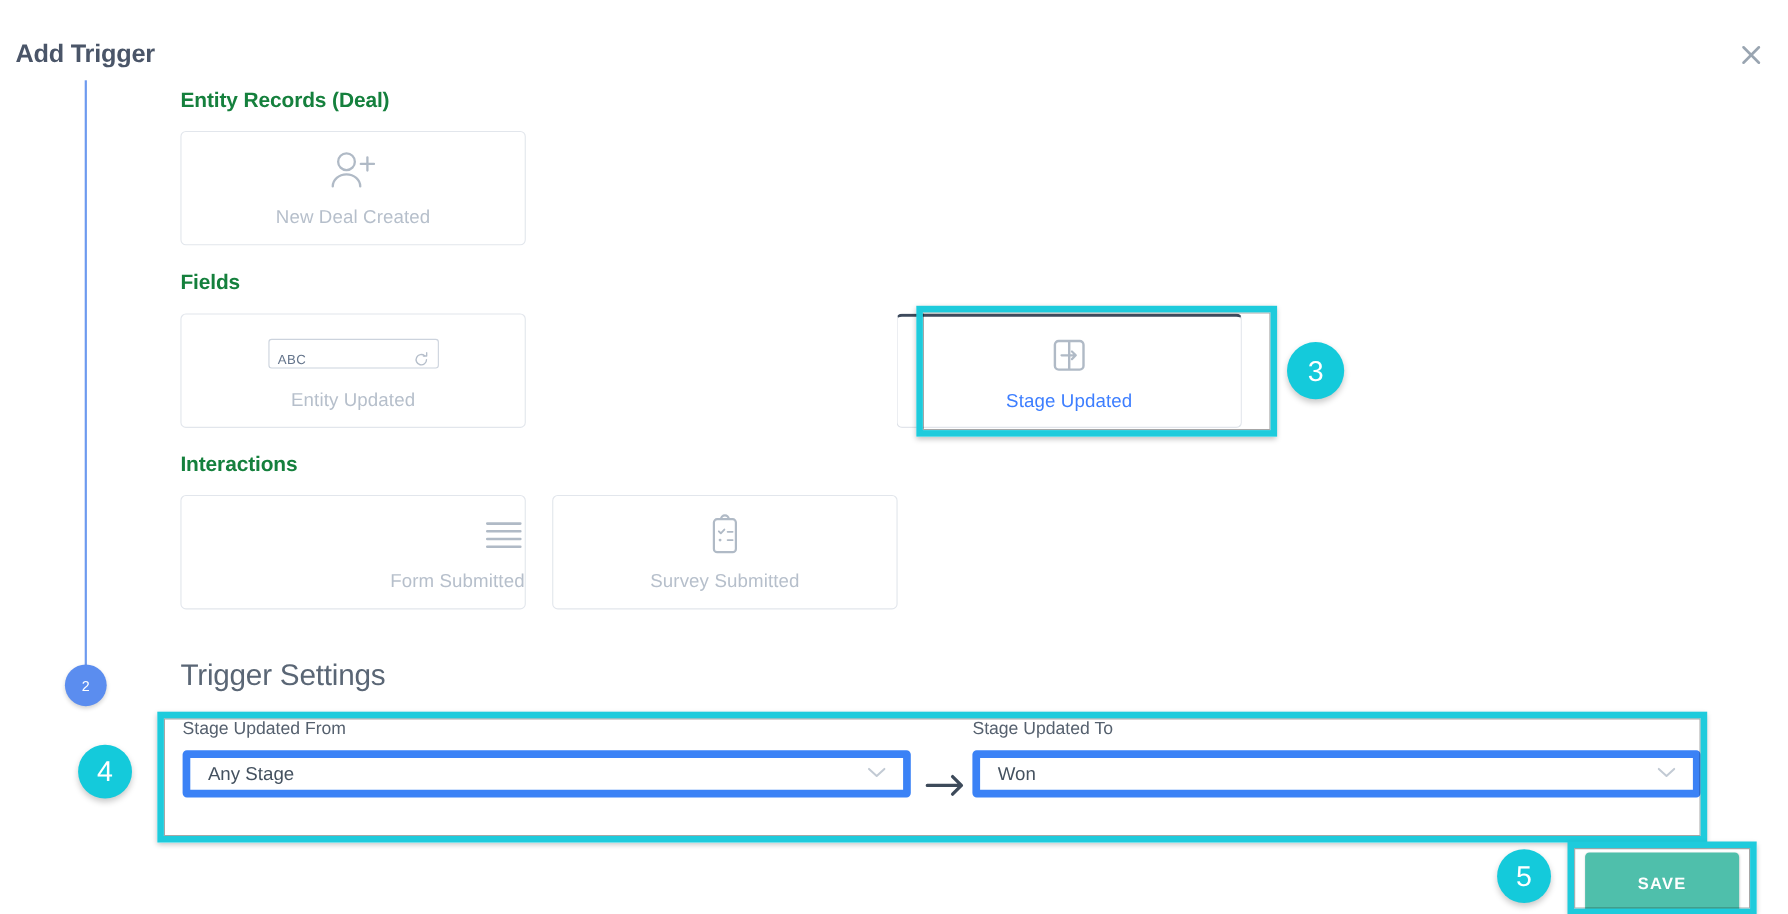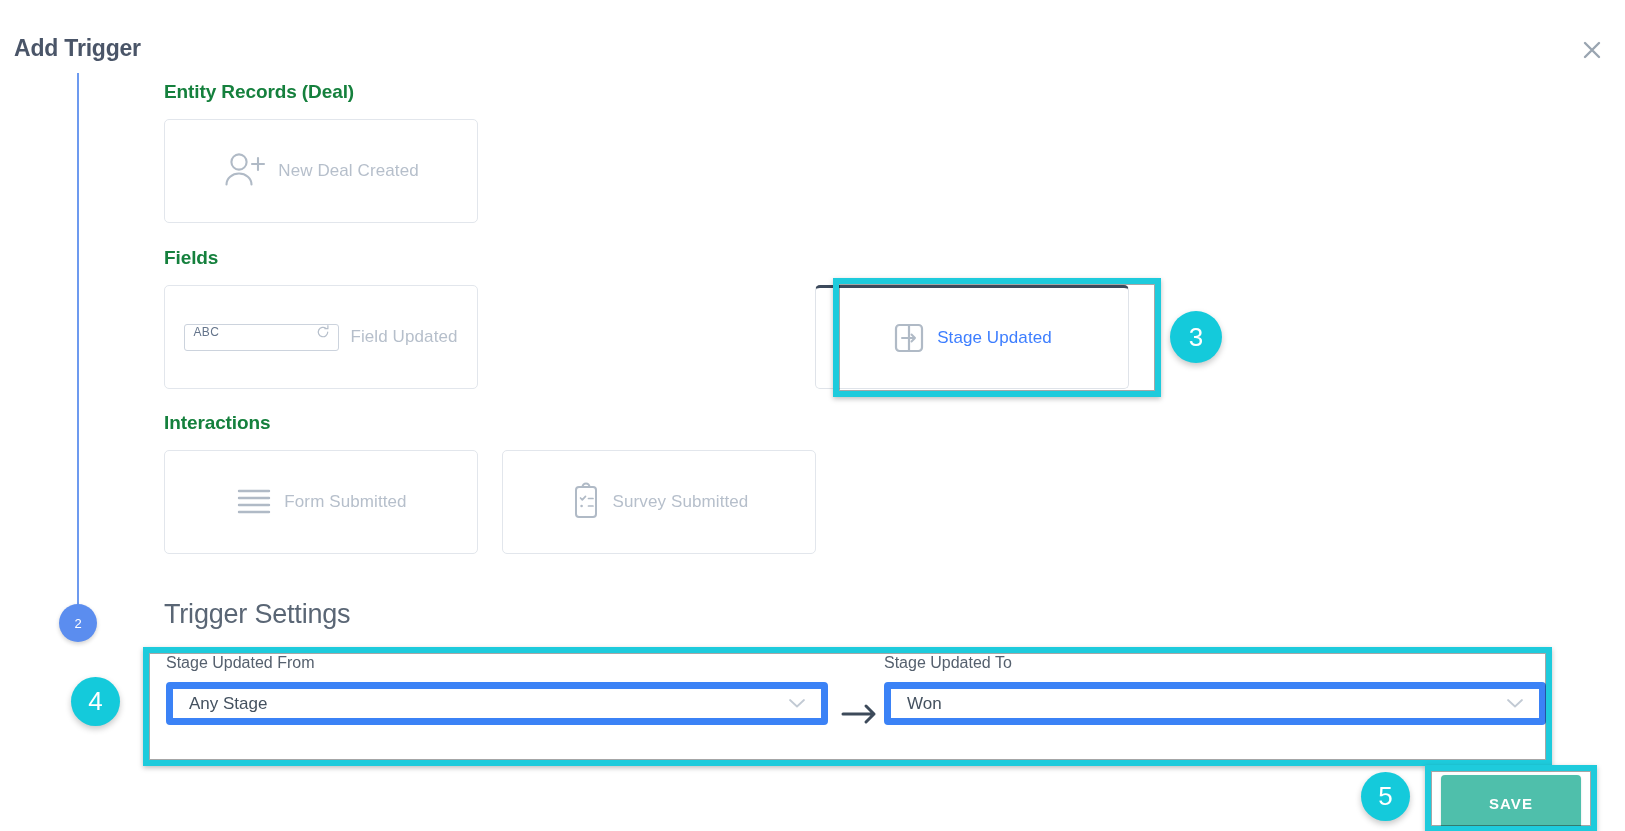--- a/index.html
+++ b/index.html
@@ -45,43 +45,43 @@
   .sec-entity { position: absolute; left: 164px; top: 54px; }
   .sec-fields { position: absolute; left: 164px; top: 220px; }
   .sec-interactions { position: absolute; left: 164px; top: 385px; }
 
   
   .card {
     position: absolute;
     width: 314px; height: 104px;
     border: 1px solid #e2e6ec; border-radius: 5px;
     background: #ffffff;
-    display: flex; flex-direction: row;
+    display: flex; flex-direction: column;
     align-items: center; justify-content: center;
     gap: 11px; cursor: pointer;
   }
   .card .card-label {
     font-size: 17px; color: #b6bfcb; letter-spacing: .1px;
   }
   .card .card-icon { height: 42px; display:flex; align-items:center; justify-content:center; }
 
   .card.selected { border: 1px solid #dfe3e9; border-top: 3px solid #3d4a5c; }
   .card.selected .card-label { color: #3d7eff; }
 
   .c-new-deal    { left: 164px; top: 92px; }
   .c-field-upd   { left: 164px; top: 258px; }
   .c-on-date     { left: 502px; top: 258px; }
   .c-stage-upd   { left: 815px; top: 258px; }
-  .c-form-sub    { left: 164px; top: 423px; }
+  .c-form-sub    { left: 164px; top: 423px; align-items: flex-end; }
   .c-survey-sub  { left: 502px; top: 423px; }
 
   
   .abc-field {
     width: 155px; height: 27px; border: 1px solid #ccd3dd; border-radius: 3px;
-    display: flex; align-items: flex-start; justify-content: space-between;
+    display: flex; align-items: flex-end; justify-content: space-between;
     padding: 0 8px; background: #fff;
   }
   .abc-field .abc-text { font-size: 12px; color: #64748b; letter-spacing: .4px; }
 
   
   .settings-heading {
     position: absolute; left: 164px; top: 572px;
     font-size: 27px; color: #5a6675; font-weight: normal; letter-spacing: -0.2px;
   }
   .settings-panel {
@@ -175,21 +175,21 @@
   <div class="card c-field-upd">
     <span class="card-icon">
       <span class="abc-field">
         <span class="abc-text">ABC</span>
         <svg width="14" height="14" viewBox="0 0 16 16" aria-hidden="true">
           <path d="M13.4 8 a5.4 5.4 0 1 1 -1.9 -4.1" stroke="#b6bfcb" stroke-width="1.4" fill="none" stroke-linecap="round"></path>
           <path d="M13.6 0.8 v3.4 h-3.4" stroke="#b6bfcb" stroke-width="1.4" fill="none" stroke-linecap="round" stroke-linejoin="round"></path>
         </svg>
       </span>
     </span>
-    <span class="card-label">Field Updated</span>
+    <span class="card-label">Entity Updated</span>
   </div>
 
 
   <div class="card c-stage-upd selected">
     <span class="card-icon">
       <svg width="34" height="34" viewBox="0 0 34 34" aria-hidden="true">
         <rect x="4" y="4" width="26" height="26" rx="3.5" stroke="#b0bac6" stroke-width="2.2" fill="none"></rect>
         <path d="M17 4 v26" stroke="#b0bac6" stroke-width="2.2"></path>
         <path d="M10 17 h13 M19.5 13.5 L23 17 L19.5 20.5" stroke="#b0bac6" stroke-width="2" fill="none" stroke-linecap="round" stroke-linejoin="round"></path>
       </svg>

